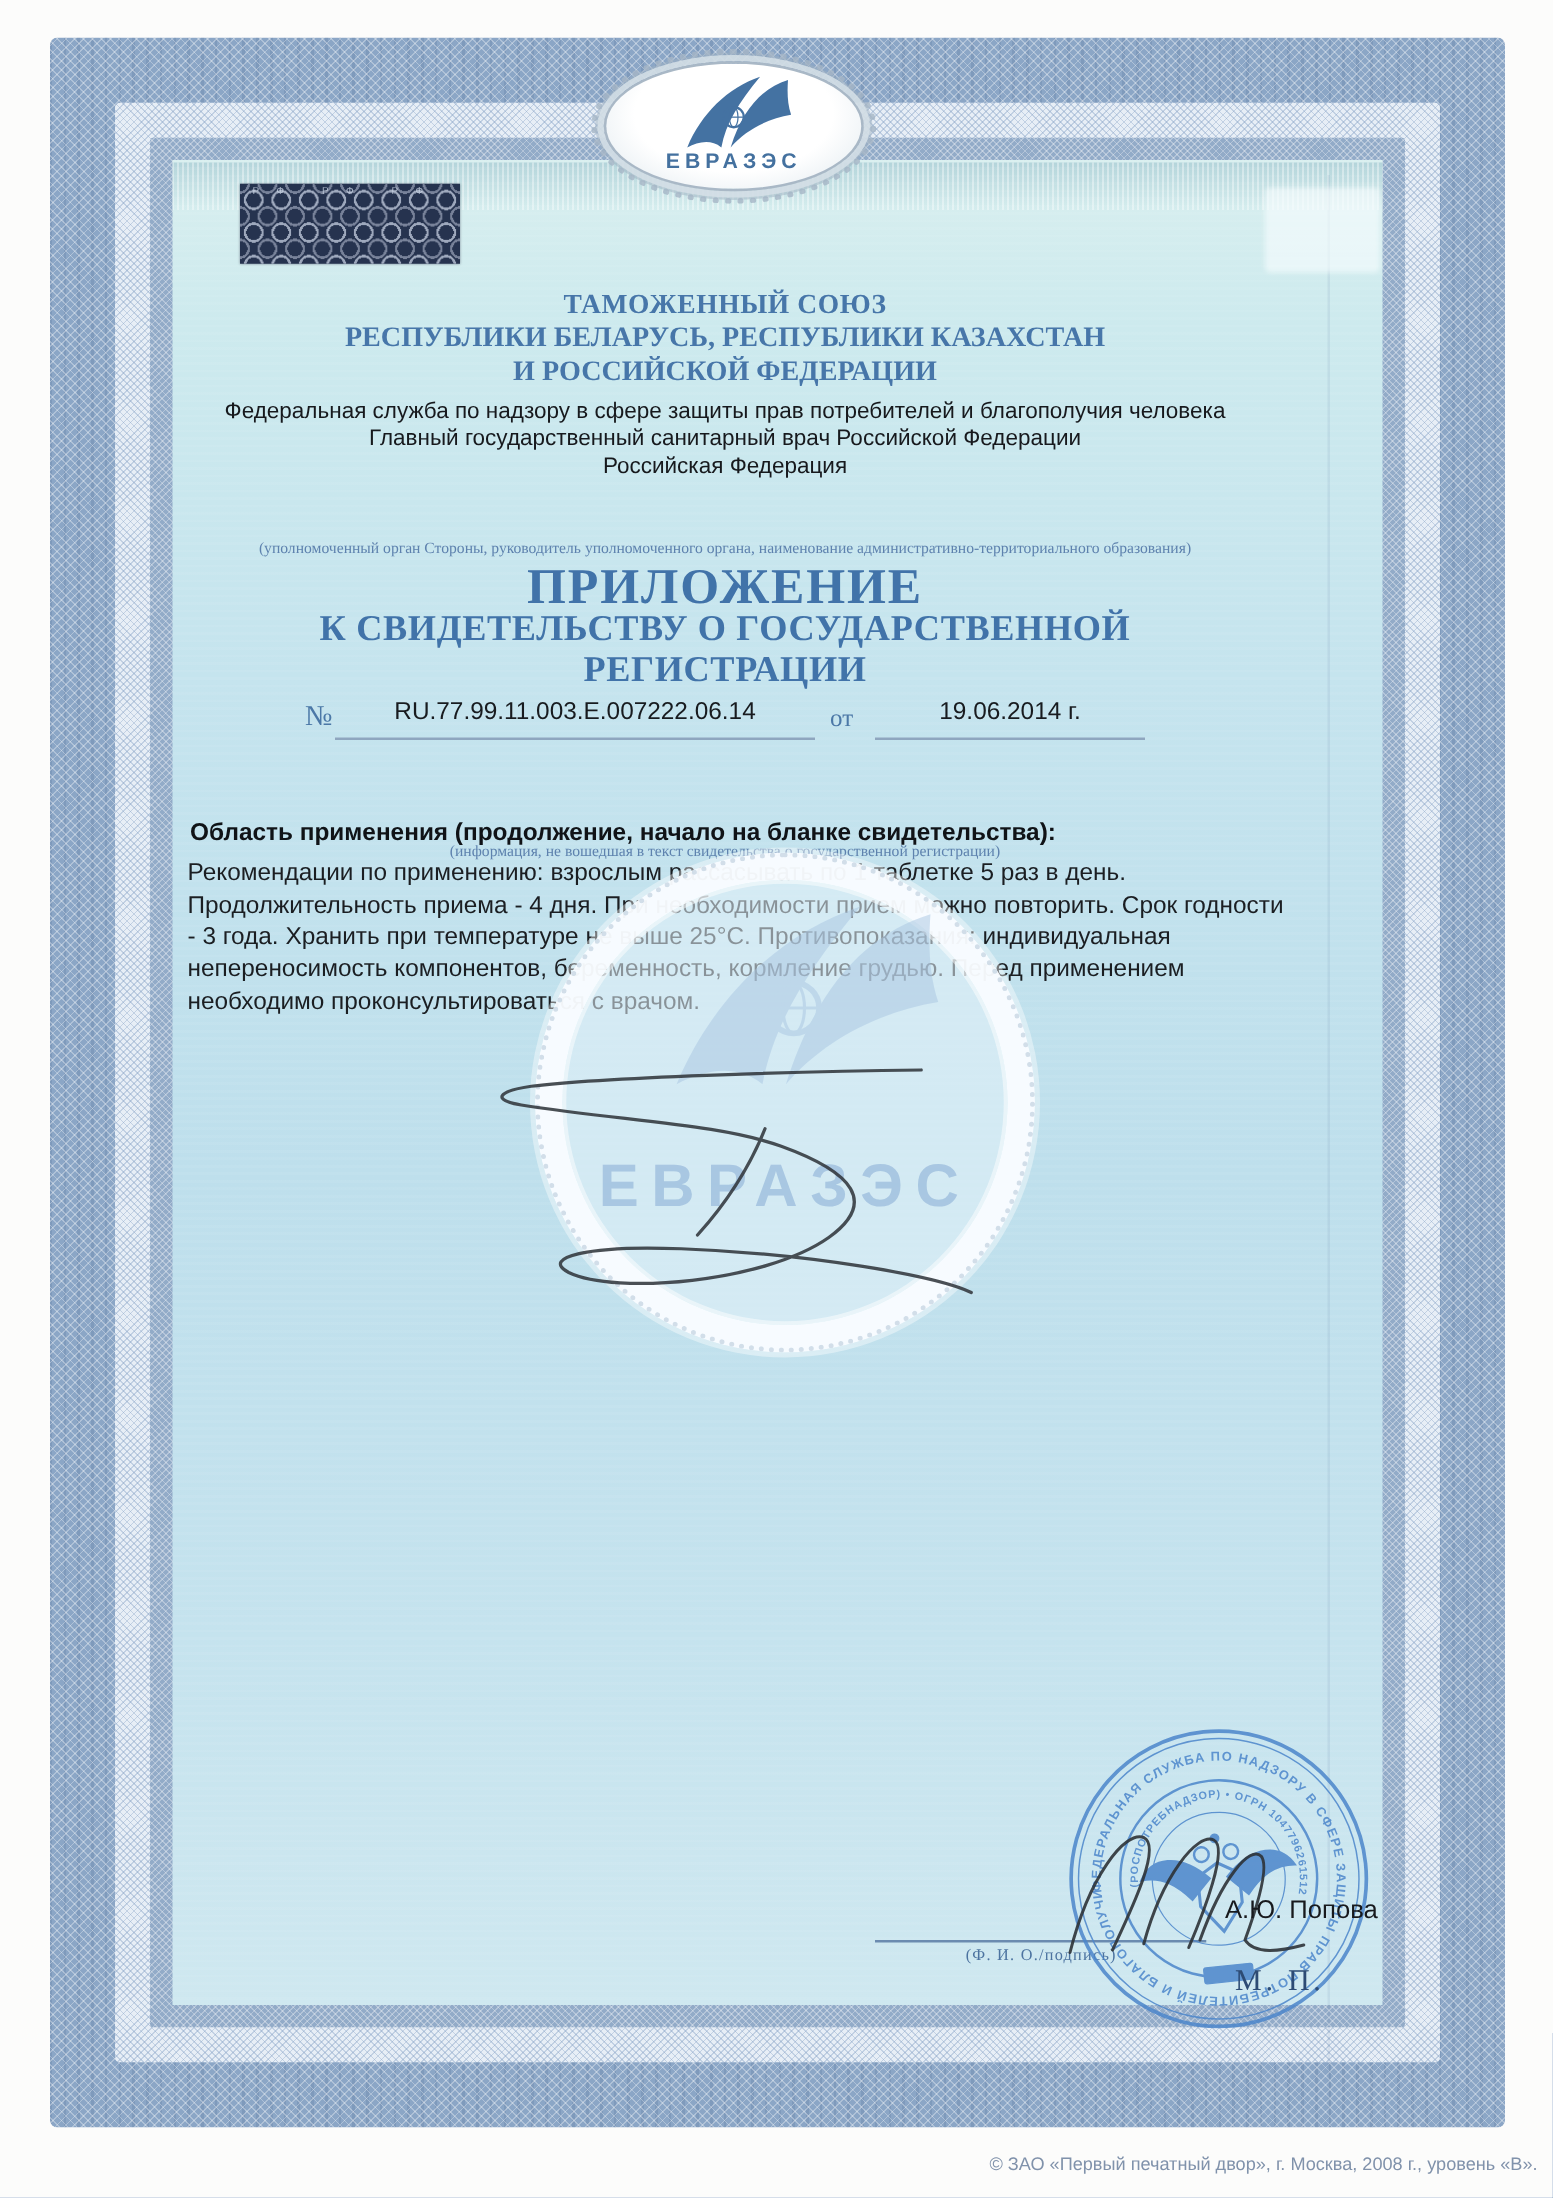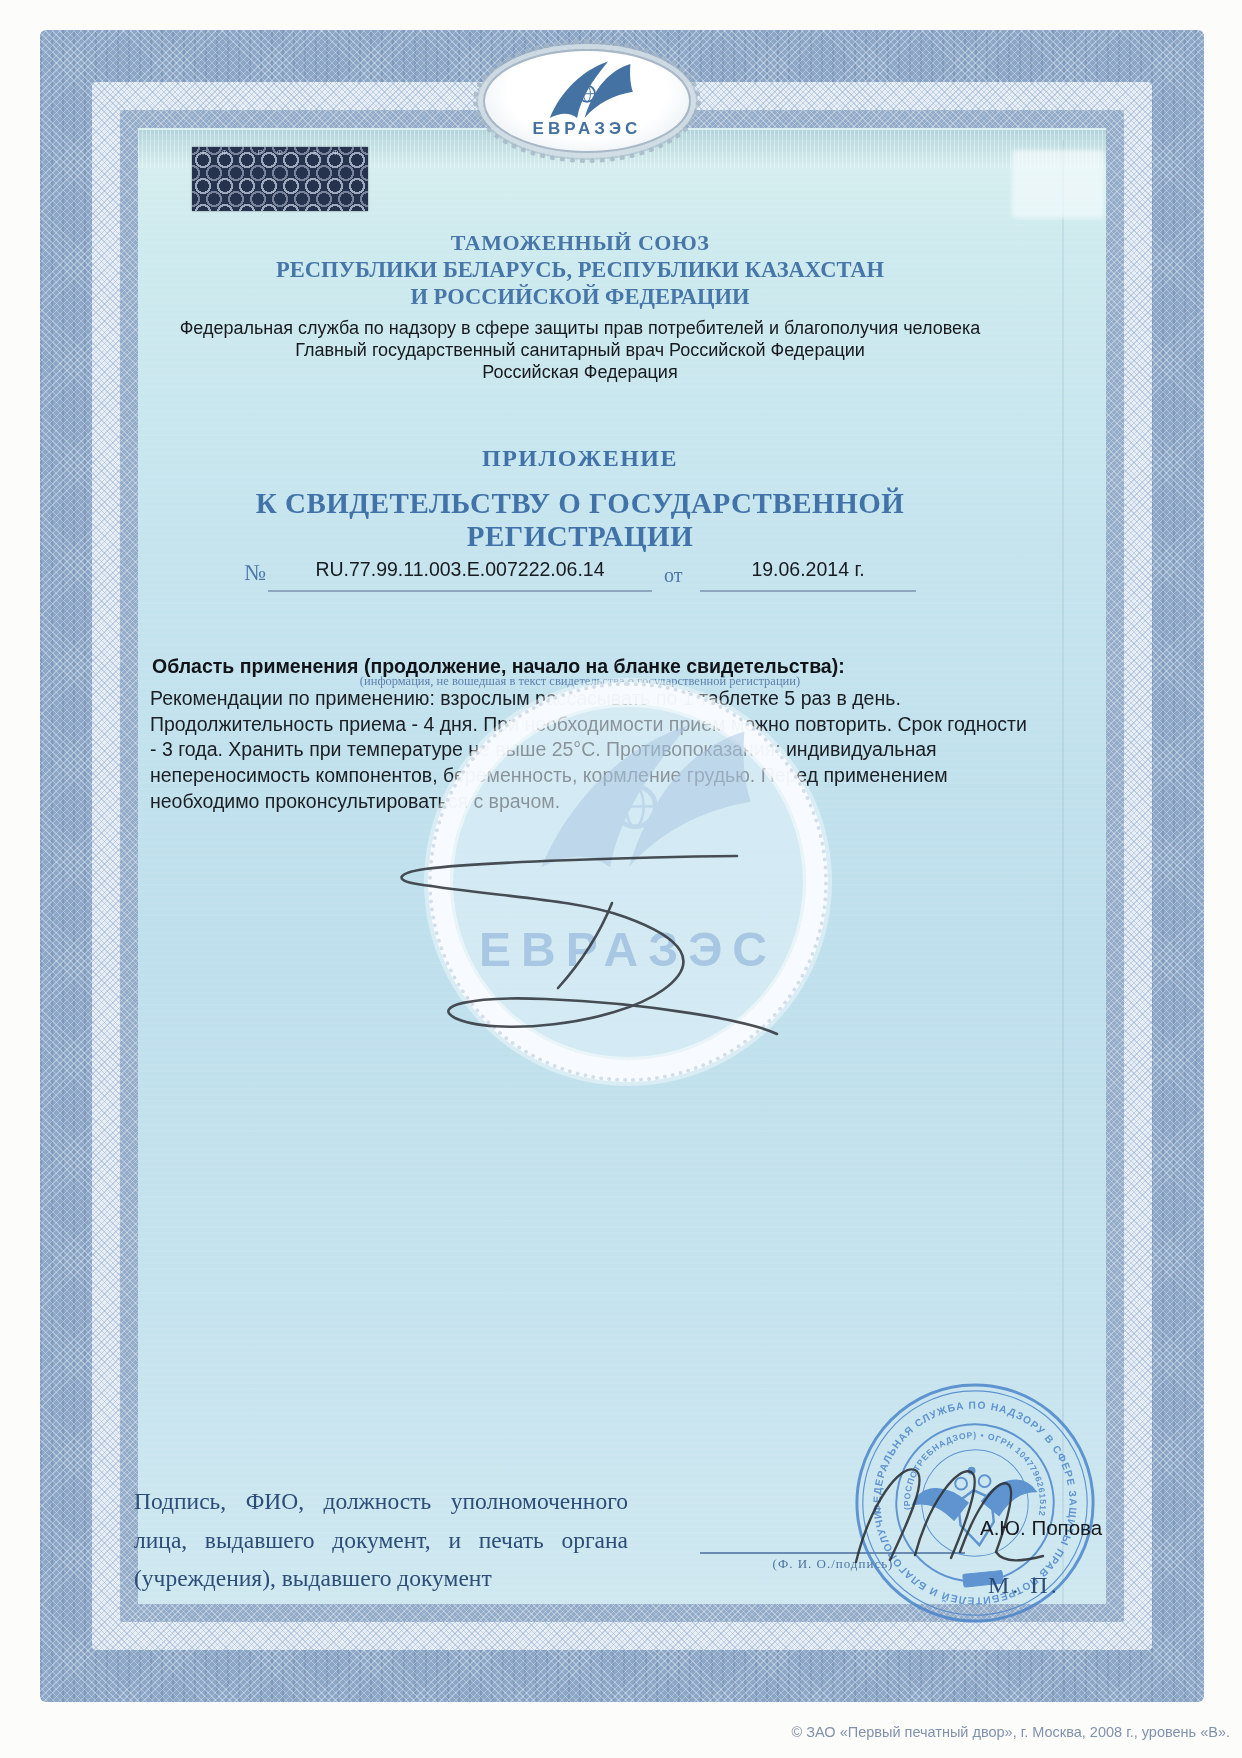--- a/index.html
+++ b/index.html
@@ -64,21 +64,21 @@
   .h-serif{font-family:"Liberation Serif","DejaVu Serif",serif;font-weight:bold;color:#4776a9;}
   .h1{top:230px;font-size:22px;letter-spacing:.5px;}
   .h2{top:257px;font-size:22.5px;}
   .h3{top:284px;font-size:22.5px;}
   .a1{top:318px;font-size:18px;color:#17191d;}
   .a2{top:340px;font-size:18px;color:#17191d;}
   .a3{top:362px;font-size:18px;color:#17191d;}
   .note{font-family:"Liberation Serif","DejaVu Serif",serif;font-size:12.5px;color:#5e82ae;}
   .note1{top:431px;}
   .note2{top:627px;margin-top:47px;}
-  .t1{top:445px;font-size:24px;letter-spacing:1.5px;color:#4173a9;}
+  .t1{top:445px;font-size:40px;letter-spacing:1.5px;color:#4173a9;}
   .t2{top:487px;font-size:29px;letter-spacing:.5px;color:#4173a9;}
 
   
   .reg{position:absolute;left:0;top:558px;width:1242px;height:40px;font-size:19.5px;}
   .reg .no-label{position:absolute;left:244px;top:2px;font-family:"Liberation Serif",serif;font-size:23px;color:#4b78a7;}
   .reg .u1{position:absolute;left:268px;top:0;width:384px;border-bottom:2px solid #8fa6bf;height:32px;text-align:center;color:#181b1f;}
   .reg .ot{position:absolute;left:664px;top:6px;font-family:"Liberation Serif",serif;font-size:20px;color:#4b78a7;}
   .reg .u2{position:absolute;left:700px;top:0;width:216px;border-bottom:2px solid #8fa6bf;height:32px;text-align:center;color:#181b1f;}
 
   
@@ -156,20 +156,21 @@
       </svg>
     <div class="logo-text">ЕВРАЗЭС</div>
   </div>
 
   <div class="hdr h-serif h1">ТАМОЖЕННЫЙ СОЮЗ</div>
   <div class="hdr h-serif h2">РЕСПУБЛИКИ БЕЛАРУСЬ, РЕСПУБЛИКИ КАЗАХСТАН</div>
   <div class="hdr h-serif h3">И РОССИЙСКОЙ ФЕДЕРАЦИИ</div>
   <div class="hdr a1">Федеральная служба по надзору в сфере защиты прав потребителей и благополучия человека</div>
   <div class="hdr a2">Главный государственный санитарный врач Российской Федерации</div>
   <div class="hdr a3">Российская Федерация</div>
+  <div class="hdr note note1">(уполномоченный орган Стороны, руководитель уполномоченного органа, наименование административно-территориального образования)</div>
 
   <div class="hdr h-serif t1">ПРИЛОЖЕНИЕ</div>
   <div class="hdr h-serif t2">К СВИДЕТЕЛЬСТВУ О ГОСУДАРСТВЕННОЙ РЕГИСТРАЦИИ</div>
 
   <div class="reg">
     <span class="no-label">№</span>
     <span class="u1">RU.77.99.11.003.Е.007222.06.14</span>
     <span class="ot">от</span>
     <span class="u2">19.06.2014 г.</span>
   </div>
@@ -186,21 +187,20 @@
     <div class="wm-text">ЕВРАЗЭС</div>
   </div>
 
   <svg class="sig-main" width="430" height="215" viewBox="0 0 430 215">
     <g fill="none" stroke="#32373d" stroke-width="2.6" stroke-linecap="round" opacity=".88">
       <path d="M362,18 C265,19 105,24 50,31 C23,35 18,42 42,46 C125,59 200,61 250,79 C308,100 327,124 288,152 C237,188 117,198 80,180 C57,168 95,158 170,161 C275,165 375,183 402,196"></path>
       <path d="M237,65 C227,90 210,120 183,150"></path>
     </g>
   </svg>
 
-  <div class="left-caption">Подпись, ФИО, должность уполномоченного лица, выдавшего документ, и печать органа (учреждения), выдавшего документ</div>
   <div class="fio-line"></div>
   <div class="fio-caption">(Ф. И. О./подпись)</div>
   <div class="signer">А.Ю. Попова</div>
   <div class="mp">М. П.</div>
 
   <svg class="stamp" viewBox="0 0 250 250">
     <defs>
       <path id="stampOuterPath" d="M 29 125 A 96 96 0 1 1 221 125 A 96 96 0 1 1 29 125"></path>
       <path id="stampInnerPath" d="M 59 125 A 66 66 0 1 1 191 125 A 66 66 0 1 1 59 125"></path>
     </defs>

